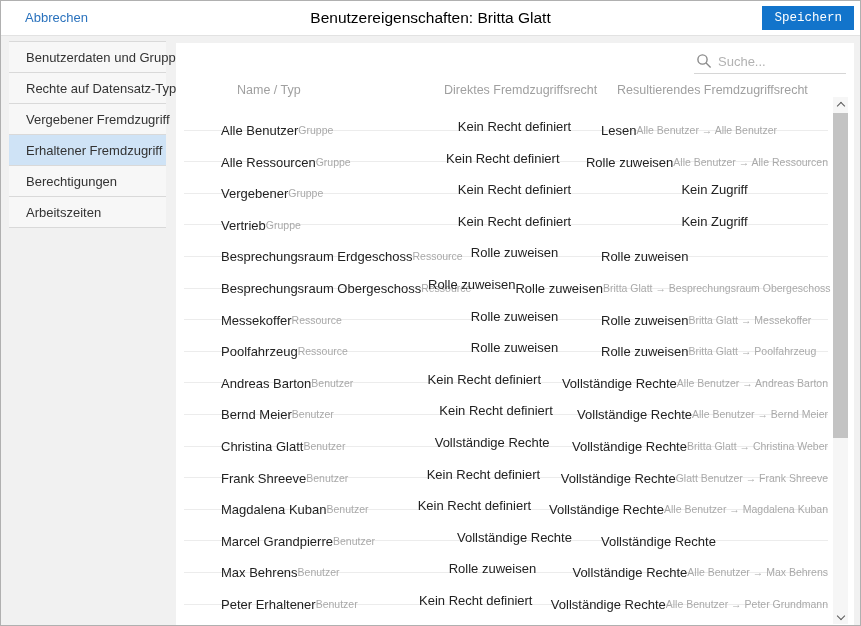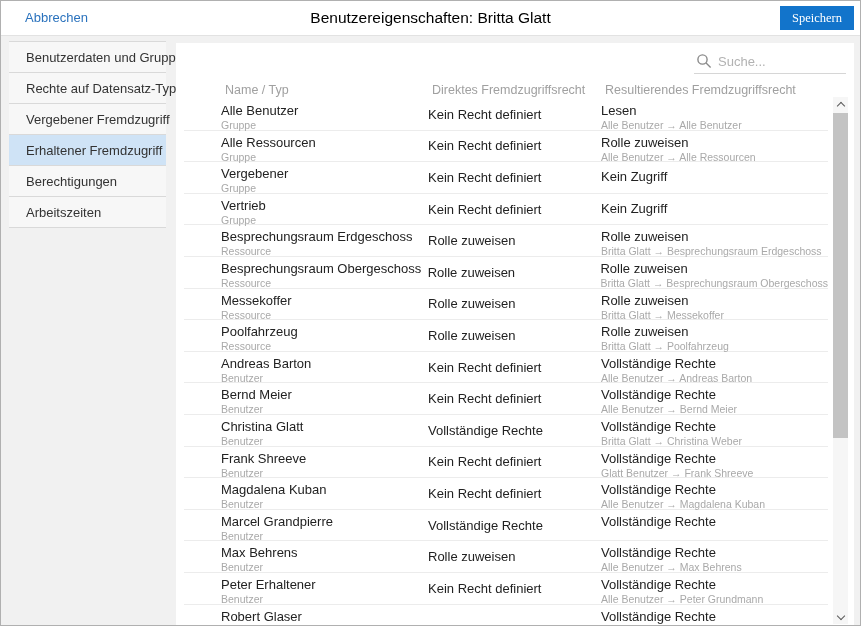--- a/index.html
+++ b/index.html
@@ -20,21 +20,21 @@
   .cancel{
     position:absolute;left:24px;top:0;height:34px;line-height:34px;
     font-size:13px;color:#2a72bd;cursor:pointer;
   }
   .title{
     text-align:center;line-height:34px;font-size:15.5px;color:#000000;
   }
   .save{
     position:absolute;right:6px;top:5px;height:24px;min-width:74px;
     background:#1274cb;color:#fff;border:none;font-size:12.5px;
-    font-family:Liberation Serif, serif;padding:0 12px;cursor:pointer;
+    font-family:Liberation Mono, monospace;padding:0 12px;cursor:pointer;
   }
   
   .sidebar{
     position:absolute;left:8px;top:40px;width:157px;
     border-top:1px solid #d9d9d9;
   }
   .side-item{
     height:31px;line-height:31px;padding-left:17px;box-sizing:border-box;
     font-size:13px;color:#333;background:#f7f7f7;
     border-bottom:1px solid #d9d9d9;cursor:pointer;white-space:nowrap;
@@ -48,35 +48,35 @@
   .search{
     position:absolute;top:6px;right:8px;width:152px;height:24px;
     border-bottom:1px solid #d6d6d6;display:flex;align-items:center;
   }
   .search svg{flex:0 0 16px;margin:0 4px 0 2px;}
   .search input{
     flex:1;min-width:0;border:none;outline:none;background:transparent;
     font-size:13px;color:#333;font-family:"Liberation Sans",sans-serif;
   }
   .search input::placeholder{color:#b2b2b2;}
-  .thead{position:absolute;top:40px;left:4px;right:0;height:16px;}
+  .thead{position:absolute;top:40px;left:16px;right:0;height:16px;}
   .th{position:absolute;font-size:12.5px;color:#a0a0a0;white-space:nowrap;}
   .th1{left:45px;}
   .th2{left:252px;text-align:center;}
   .th3{left:425px;}
   .tbody{
     position:absolute;left:0;right:0;top:56px;bottom:0;overflow:hidden;
   }
   .trow{
     box-sizing:border-box;height:31.6px;
     margin:0 26px 0 8px;padding-left:37px;
     border-bottom:1px solid #ececec;
     display:flex;cursor:default;
   }
-  .col{display:flex;flex-direction:column;box-sizing:border-box;}
+  .col{display:flex;flex-direction:row;box-sizing:border-box;margin-top:20px;}
   .c1{width:207px;padding-top:4px;}
   .c2{width:173px;justify-content:center;}
   .c3{flex:1;padding-top:4px;}
   .trow.no-detail .c3{justify-content:center;padding-top:0;}
   .nm{font-size:13px;color:#222;line-height:15px;white-space:nowrap;}
   .sub{font-size:10.5px;color:#a9a9a9;line-height:13px;margin-top:1px;white-space:nowrap;}
   
   .scrollbar{
     position:absolute;right:6px;top:54px;bottom:2px;width:15px;
     background:#f6f6f6;
@@ -200,21 +200,20 @@
         <div class="trow">
     <div class="col c1">
       <div class="nm">Besprechungsraum Erdgeschoss</div>
       <div class="sub">Ressource</div>
     </div>
     <div class="col c2">
       <div class="nm">Rolle zuweisen</div>
     </div>
     <div class="col c3">
       <div class="nm">Rolle zuweisen</div>
-      <div class="sub">Britta Glatt → Besprechungsraum Erdgeschoss</div>
     </div>
   </div>
         <div class="trow">
     <div class="col c1">
       <div class="nm">Besprechungsraum Obergeschoss</div>
       <div class="sub">Ressource</div>
     </div>
     <div class="col c2">
       <div class="nm">Rolle zuweisen</div>
     </div>

